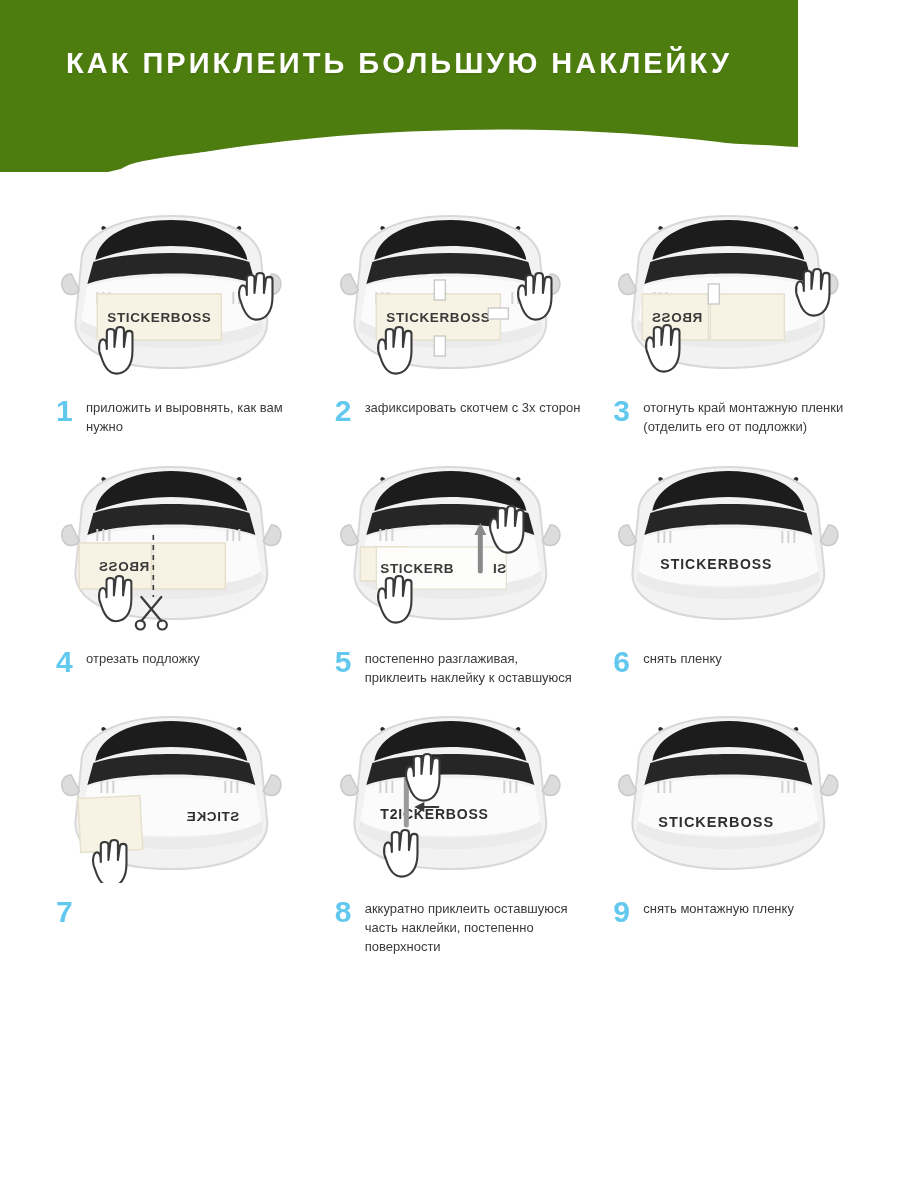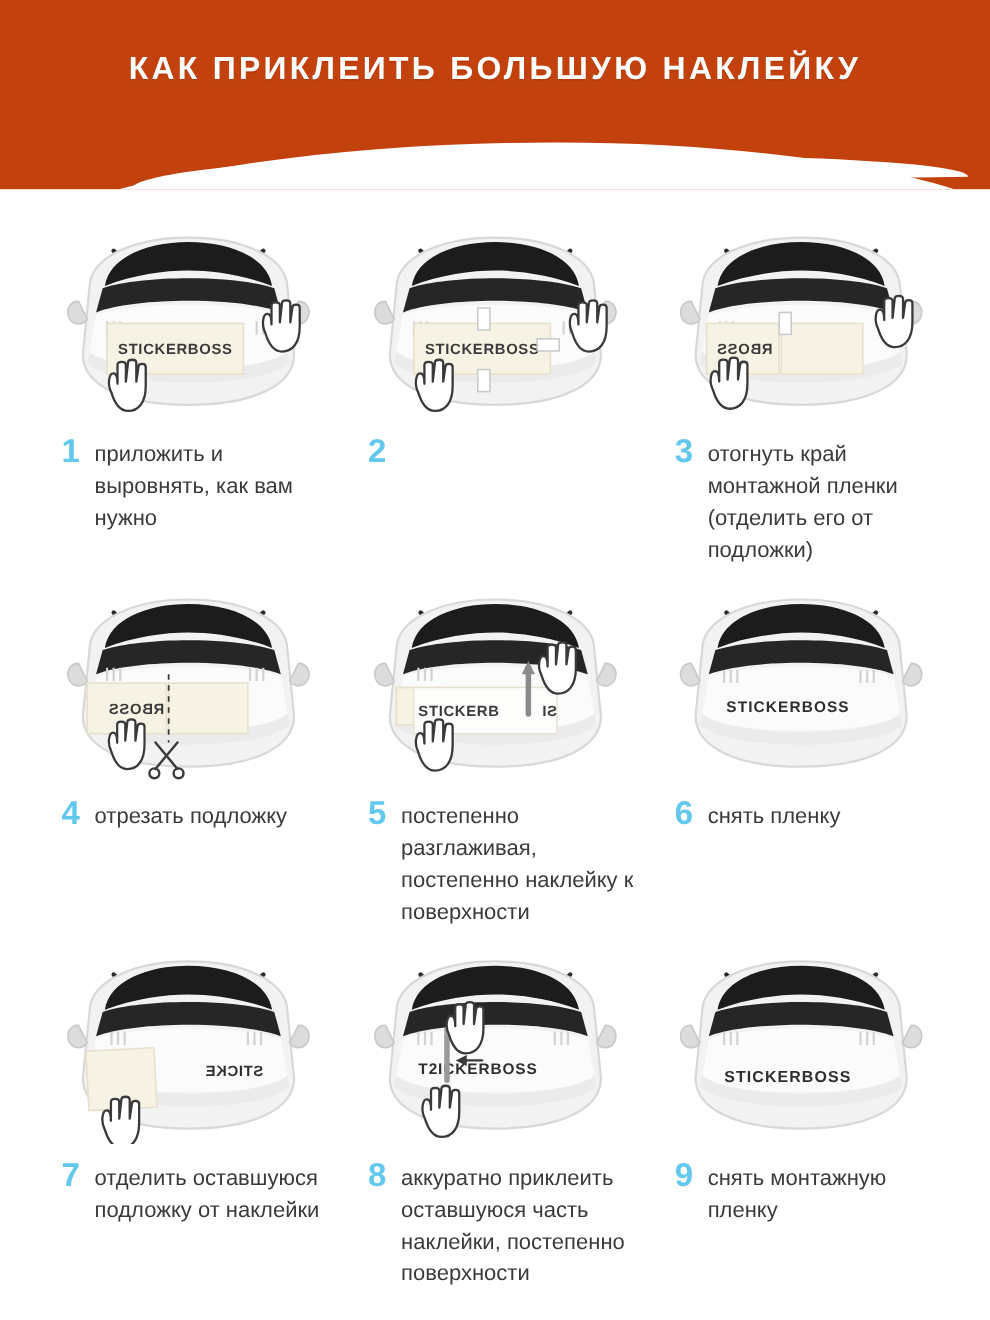--- a/index.html
+++ b/index.html
@@ -11,23 +11,23 @@
     width: 900px;
     height: 1200px;
     font-family: "Liberation Sans", sans-serif;
     overflow: hidden;
     position: relative;
   }
 
   
   .header {
     position: relative;
-    width: 900px;
+    width: 798px;
     height: 172px;
-    background: #c2410c;
+    background: #4d7c0f;
     overflow: hidden;
   }
   .header-inner {
     padding-top: 44px;
     text-align: center;
   }
   .header-title {
     color: #ffffff;
     font-weight: bold;
     font-size: 29px;
@@ -93,21 +93,21 @@
   .step-num {
     color: #62c8ee;
     font-size: 30px;
     font-weight: bold;
     line-height: 1;
     width: 30px;
     flex: 0 0 30px;
   }
   .step-text {
     color: #3a3a3a;
-    font-size: 20px;
+    font-size: 13px;
     line-height: 1.45;
     padding-top: 3px;
   }
 </style>
 </head>
 <body>
 
 <div class="header">
   <div class="header-inner">
     <div class="header-title">
@@ -198,20 +198,21 @@
         <g transform="translate(196,74) scale(0.95)">
           <path d="M4 30 C0 22 2 12 6 12 C10 12 10 18 10 22 L10 4 C10 0 18 0 18 4 L18 20 L20 2 C20 -2 28 -2 28 2 L28 20 L30 6 C30 2 37 2 37 6 L37 24 C37 40 30 48 20 48 C12 48 7 40 4 30 Z" fill="#ffffff" stroke="#3a3a3a" stroke-width="2.2" stroke-linejoin="round"></path>
         </g>
         <g transform="translate(56,128) scale(0.95)">
           <path d="M4 30 C0 22 2 12 6 12 C10 12 10 18 10 22 L10 4 C10 0 18 0 18 4 L18 20 L20 2 C20 -2 28 -2 28 2 L28 20 L30 6 C30 2 37 2 37 6 L37 24 C37 40 30 48 20 48 C12 48 7 40 4 30 Z" fill="#ffffff" stroke="#3a3a3a" stroke-width="2.2" stroke-linejoin="round"></path>
         </g>
       </svg>
     </div>
     <div class="caption">
       <div class="step-num">2</div>
+      <div class="step-text">зафиксировать скотчем с 3х сторон</div>
     </div>
   </div>
 
   <div class="cell">
     <div class="illus">
       <svg viewBox="0 0 260 182">
         <path d="M62 28 L88 52" stroke="#2b2b2b" stroke-width="4" stroke-linecap="round" fill="none"></path>
         <path d="M198 28 L172 52" stroke="#2b2b2b" stroke-width="4" stroke-linecap="round" fill="none"></path>
         <path d="M40 62 C40 34 80 16 130 16 C180 16 220 34 220 62 L226 122 C226 150 190 168 130 168 C70 168 34 150 34 122 Z" fill="#f2f2f2" stroke="#d8d8d8" stroke-width="2"></path>
         <path d="M54 60 C58 34 92 20 130 20 C168 20 202 34 206 60 C180 50 152 46 130 46 C108 46 80 50 54 60 Z" fill="#1c1c1c"></path>
@@ -234,21 +235,21 @@
         <g transform="translate(196,70) scale(0.95)">
           <path d="M4 30 C0 22 2 12 6 12 C10 12 10 18 10 22 L10 4 C10 0 18 0 18 4 L18 20 L20 2 C20 -2 28 -2 28 2 L28 20 L30 6 C30 2 37 2 37 6 L37 24 C37 40 30 48 20 48 C12 48 7 40 4 30 Z" fill="#ffffff" stroke="#3a3a3a" stroke-width="2.2" stroke-linejoin="round"></path>
         </g>
         <g transform="translate(46,126) scale(0.95)">
           <path d="M4 30 C0 22 2 12 6 12 C10 12 10 18 10 22 L10 4 C10 0 18 0 18 4 L18 20 L20 2 C20 -2 28 -2 28 2 L28 20 L30 6 C30 2 37 2 37 6 L37 24 C37 40 30 48 20 48 C12 48 7 40 4 30 Z" fill="#ffffff" stroke="#3a3a3a" stroke-width="2.2" stroke-linejoin="round"></path>
         </g>
       </svg>
     </div>
     <div class="caption">
       <div class="step-num">3</div>
-      <div class="step-text">отогнуть край монтажной пленки (отделить его от подложки)</div>
+      <div class="step-text">отогнуть край монтажную пленки (отделить его от подложки)</div>
     </div>
   </div>
 
   <div class="cell">
     <div class="illus">
       <svg viewBox="0 0 260 182">
         <path d="M62 28 L88 52" stroke="#2b2b2b" stroke-width="4" stroke-linecap="round" fill="none"></path>
         <path d="M198 28 L172 52" stroke="#2b2b2b" stroke-width="4" stroke-linecap="round" fill="none"></path>
         <path d="M40 62 C40 34 80 16 130 16 C180 16 220 34 220 62 L226 122 C226 150 190 168 130 168 C70 168 34 150 34 122 Z" fill="#f2f2f2" stroke="#d8d8d8" stroke-width="2"></path>
         <path d="M54 60 C58 34 92 20 130 20 C168 20 202 34 206 60 C180 50 152 46 130 46 C108 46 80 50 54 60 Z" fill="#1c1c1c"></path>
@@ -324,21 +325,21 @@
         <g transform="translate(168,56) scale(0.95)">
           <path d="M4 30 C0 22 2 12 6 12 C10 12 10 18 10 22 L10 4 C10 0 18 0 18 4 L18 20 L20 2 C20 -2 28 -2 28 2 L28 20 L30 6 C30 2 37 2 37 6 L37 24 C37 40 30 48 20 48 C12 48 7 40 4 30 Z" fill="#ffffff" stroke="#3a3a3a" stroke-width="2.2" stroke-linejoin="round"></path>
         </g>
         <g transform="translate(56,126) scale(0.95)">
           <path d="M4 30 C0 22 2 12 6 12 C10 12 10 18 10 22 L10 4 C10 0 18 0 18 4 L18 20 L20 2 C20 -2 28 -2 28 2 L28 20 L30 6 C30 2 37 2 37 6 L37 24 C37 40 30 48 20 48 C12 48 7 40 4 30 Z" fill="#ffffff" stroke="#3a3a3a" stroke-width="2.2" stroke-linejoin="round"></path>
         </g>
       </svg>
     </div>
     <div class="caption">
       <div class="step-num">5</div>
-      <div class="step-text">постепенно разглаживая, постепенно наклейку к поверхности</div>
+      <div class="step-text">постепенно разглаживая, приклеить наклейку к оставшуюся</div>
     </div>
   </div>
 
   <div class="cell">
     <div class="illus">
       <svg viewBox="0 0 260 182">
         <path d="M62 28 L88 52" stroke="#2b2b2b" stroke-width="4" stroke-linecap="round" fill="none"></path>
         <path d="M198 28 L172 52" stroke="#2b2b2b" stroke-width="4" stroke-linecap="round" fill="none"></path>
         <path d="M40 62 C40 34 80 16 130 16 C180 16 220 34 220 62 L226 122 C226 150 190 168 130 168 C70 168 34 150 34 122 Z" fill="#f2f2f2" stroke="#d8d8d8" stroke-width="2"></path>
         <path d="M54 60 C58 34 92 20 130 20 C168 20 202 34 206 60 C180 50 152 46 130 46 C108 46 80 50 54 60 Z" fill="#1c1c1c"></path>
@@ -391,21 +392,20 @@
 
         <rect x="38" y="96" width="62" height="54" fill="#f7f3e4" stroke="#e6e0cc" stroke-width="1.5" transform="rotate(-3 69 123)"></rect>
         <text x="118" y="120" font-family="Liberation Sans, sans-serif" font-size="13.5" font-weight="bold" fill="#2f2f2f" letter-spacing="0.6" transform="translate(316,0) scale(-1,1)">STICKE</text>
         <g transform="translate(50,140) scale(0.95)">
           <path d="M4 30 C0 22 2 12 6 12 C10 12 10 18 10 22 L10 4 C10 0 18 0 18 4 L18 20 L20 2 C20 -2 28 -2 28 2 L28 20 L30 6 C30 2 37 2 37 6 L37 24 C37 40 30 48 20 48 C12 48 7 40 4 30 Z" fill="#ffffff" stroke="#3a3a3a" stroke-width="2.2" stroke-linejoin="round"></path>
         </g>
       </svg>
     </div>
     <div class="caption">
       <div class="step-num">7</div>
-      <div class="step-text">отделить оставшуюся подложку от наклейки</div>
     </div>
   </div>
 
   <div class="cell">
     <div class="illus">
       <svg viewBox="0 0 260 182">
         <path d="M62 28 L88 52" stroke="#2b2b2b" stroke-width="4" stroke-linecap="round" fill="none"></path>
         <path d="M198 28 L172 52" stroke="#2b2b2b" stroke-width="4" stroke-linecap="round" fill="none"></path>
         <path d="M40 62 C40 34 80 16 130 16 C180 16 220 34 220 62 L226 122 C226 150 190 168 130 168 C70 168 34 150 34 122 Z" fill="#f2f2f2" stroke="#d8d8d8" stroke-width="2"></path>
         <path d="M54 60 C58 34 92 20 130 20 C168 20 202 34 206 60 C180 50 152 46 130 46 C108 46 80 50 54 60 Z" fill="#1c1c1c"></path>

